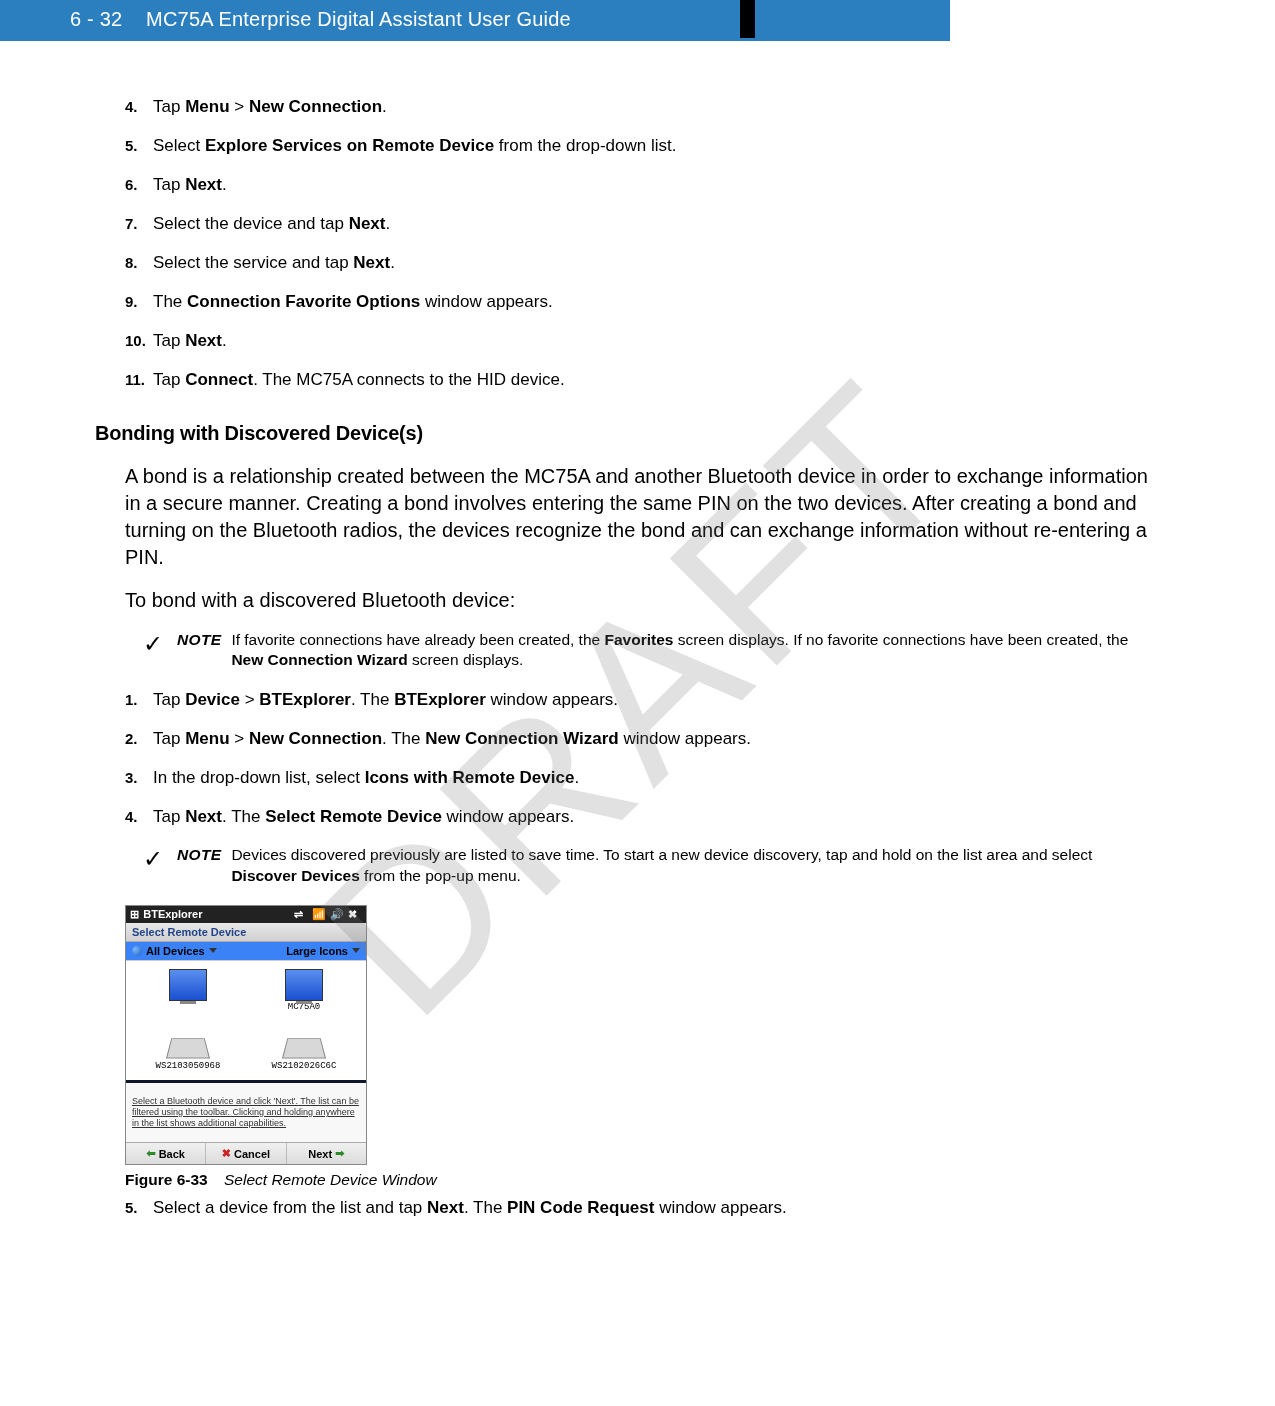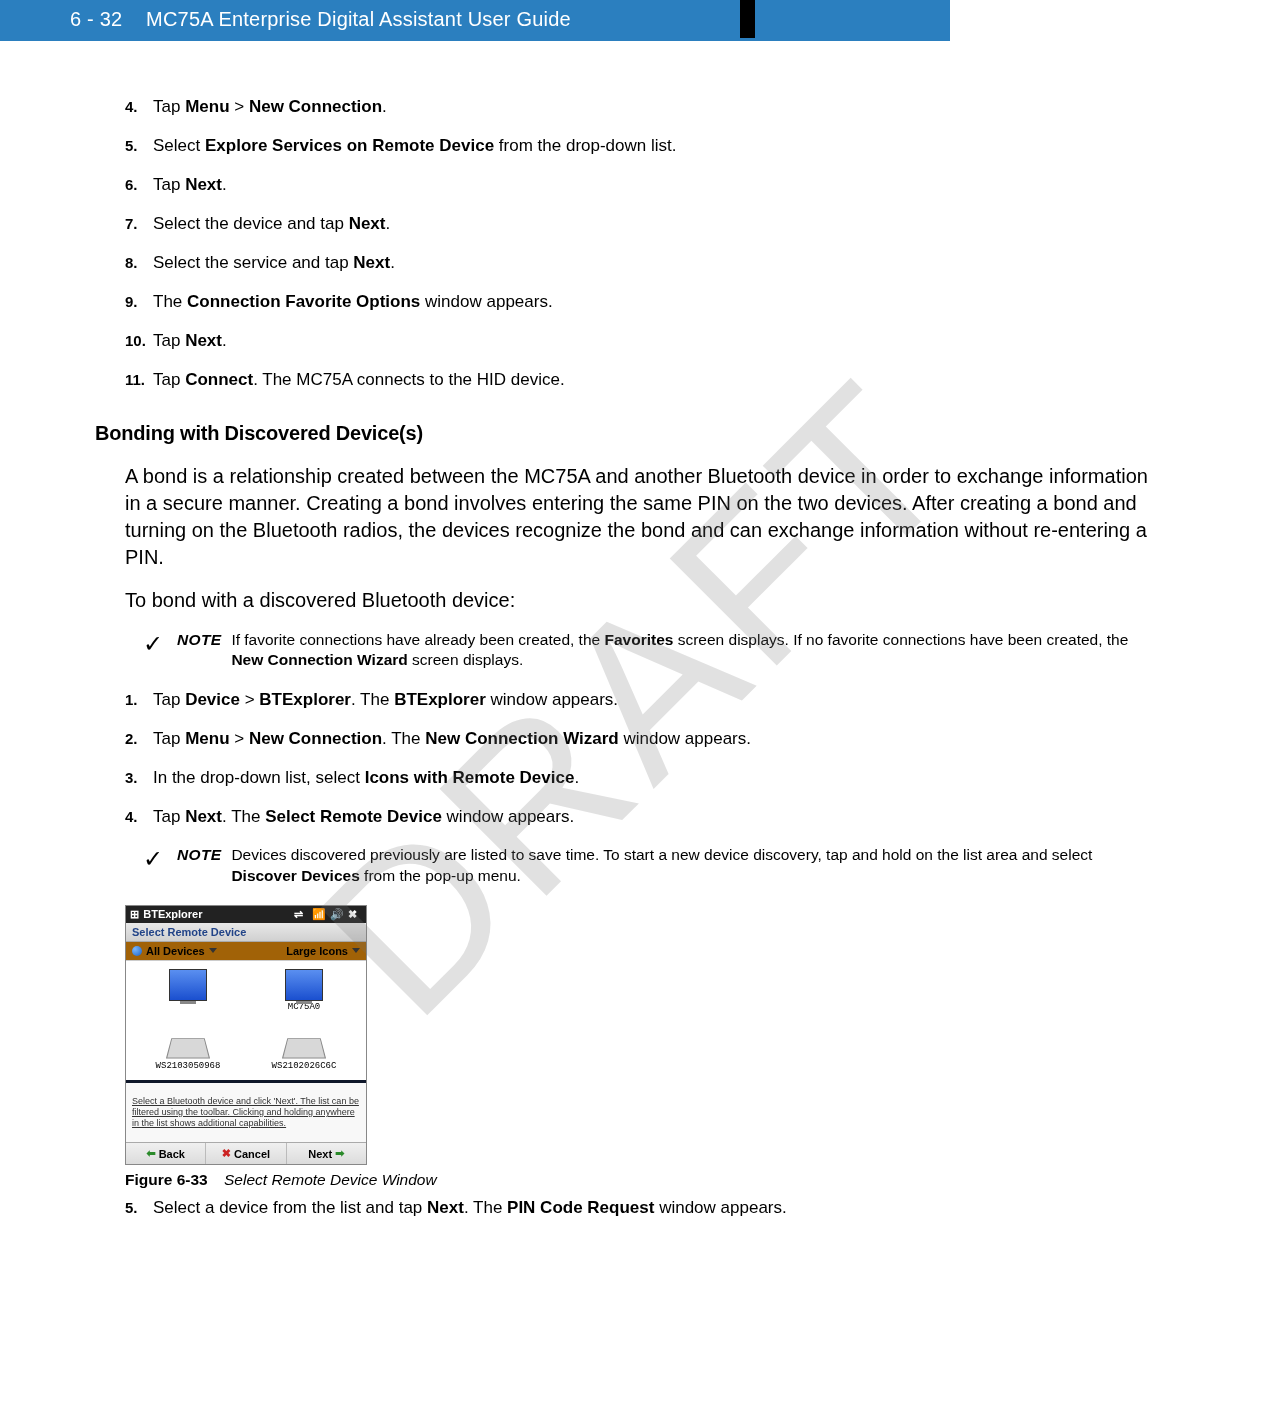--- a/index.html
+++ b/index.html
@@ -153,21 +153,21 @@
     padding: 3px 6px;
     border-bottom: 1px solid #aaa;
     font-size: 11px;
   }
   .bt-toolbar {
     display: flex;
     justify-content: space-between;
     align-items: center;
     padding: 3px 6px;
     border-bottom: 1px solid #ccc;
-    background: #a16207;
+    background: #3b82f6;
     font-size: 11px;
   }
   .bt-toolbar .tb-item {
     display: flex;
     align-items: center;
     font-weight: bold;
   }
   .tb-item .dot {
     width: 10px; height: 10px; border-radius: 50%;
     background: radial-gradient(circle at 30% 30%, #7ab8ff, #1a5fbf);

